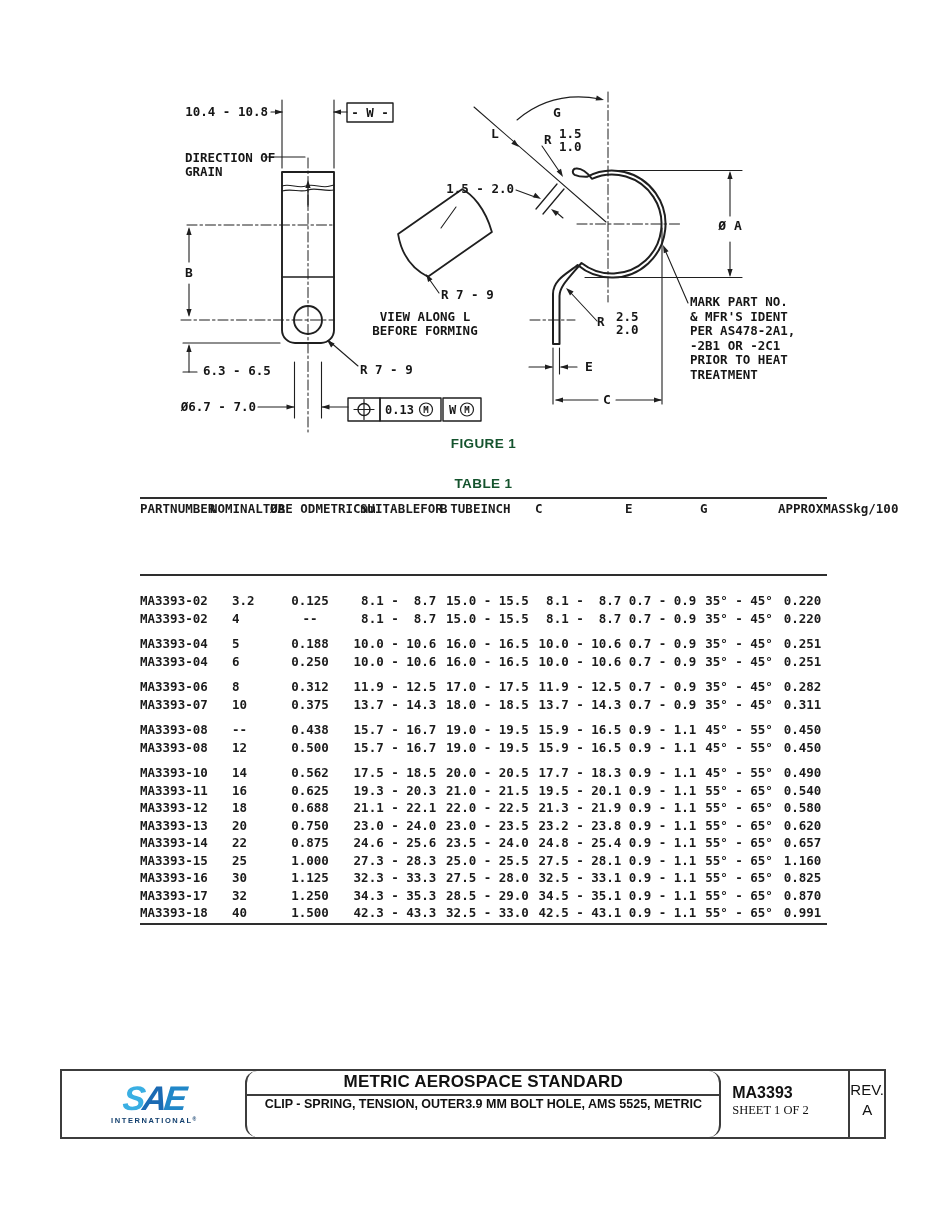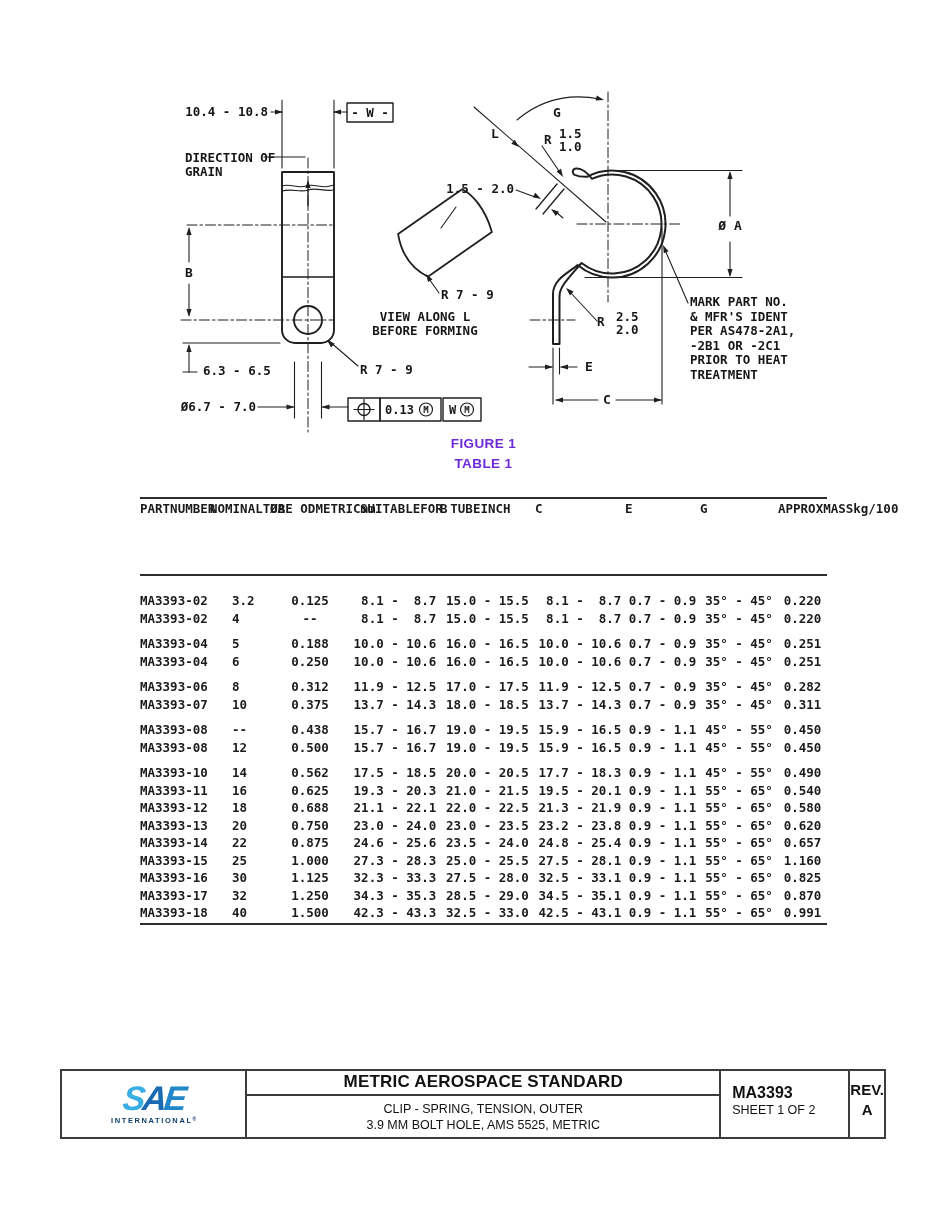--- a/index.html
+++ b/index.html
@@ -1,20 +1,20 @@
 <!DOCTYPE html>
 <html><head>
 <meta charset="utf-8">
 <style>
   html,body{margin:0;padding:0;background:#fff;}
   #page{position:relative;width:950px;height:1206px;background:#ffffff;overflow:hidden;
         font-family:"DejaVu Sans Mono",monospace;color:#1b1b1b;}
   svg text{fill:#161616;font-family:"DejaVu Sans Mono",monospace;font-weight:700;}
   .cap{position:absolute;left:140px;width:687px;text-align:center;
-       font:700 13.5px "Liberation Sans",sans-serif;color:#6d28d9;letter-spacing:.4px;}
+       font:700 13.5px "Liberation Sans",sans-serif;color:#14532d;letter-spacing:.4px;}
   
   .rule{position:absolute;left:140px;width:687px;height:2px;background:#2e2e2e;}
   #t1{position:absolute;left:140px;top:501px;width:687px;}
   .hrow{display:flex;}
   .hcell{display:flex;flex-direction:row;}
   .hline{height:17.5px;line-height:17.5px;text-align:center;white-space:pre;
          font:700 12.5px "DejaVu Sans Mono",monospace;}
   #tbody{margin-top:9px;}
   .trow{display:flex;height:17.5px;align-items:center;}
   .trow.gap{margin-top:8px;}
@@ -25,30 +25,30 @@
   .tcell.c0{text-align:left;}
   .tcell.c1{text-align:left;padding-left:22px;box-sizing:border-box;}
   .tcell.c2,.tcell.c3,.tcell.c4,.tcell.c5,.tcell.c6,.tcell.c7,.tcell.c8{text-align:center;}
   
   #footer{position:absolute;left:60px;top:1069px;width:826px;height:70px;
           border:2px solid #3c3c3c;box-sizing:border-box;display:flex;
           font-family:"Liberation Sans",sans-serif;color:#111;}
   .fcell{height:100%;box-sizing:border-box;}
   #f-logo{width:199px;display:flex;flex-direction:column;align-items:center;justify-content:center;}
   #f-center{width:516px;border-left:2px solid #3c3c3c;border-right:2px solid #3c3c3c;
-            display:flex;flex-direction:column;}
+            display:flex;flex-direction:column;border-radius:12px;}
   #f-title{height:23px;border-bottom:2px solid #3c3c3c;text-align:center;
            font-size:17px;font-weight:700;line-height:22px;letter-spacing:.2px;}
-  #f-subs{flex:1;display:flex;flex-direction:column;justify-content:center;text-align:center;}
+  #f-subs{flex:1;display:flex;justify-content:center;text-align:center;font-weight:bold;}
   .f-sub{font-size:12.5px;line-height:16px;}
   #f-num{width:139px;border-right:2px solid #3c3c3c;padding:12px 0 0 11px;}
   #f-doc{font-size:16px;font-weight:700;line-height:19px;}
-  #f-sheet{font-size:12.5px;line-height:17px;}
+  #f-sheet{font-size:12.5px;line-height:17px;font-family:Liberation Serif, serif;}
   #f-rev{flex:1;text-align:center;padding-top:9px;}
-  #f-rev div{font-size:15px;font-weight:700;line-height:20px;}
+  #f-rev div{font-size:15px;font-weight:400;line-height:20px;}
   
   .sae-word{font:800 34px "Liberation Sans",sans-serif;font-style:italic;
             letter-spacing:-3px;transform:skewX(-6deg);line-height:30px;}
   .sae-s{color:#3aafe3;} .sae-a{color:#1a6ab3;} .sae-e{color:#2187c8;}
   .sae-sub{font:700 7.5px "Liberation Sans",sans-serif;color:#123f6d;
            letter-spacing:1.6px;margin-top:3px;}
   .sae-sub .reg{font-size:5px;vertical-align:top;letter-spacing:0;}
 </style>
 </head>
 <body>
@@ -217,21 +217,21 @@
       <text x="690" y="306">MARK PART NO.</text>
       <text x="690" y="320.5">&amp; MFR'S IDENT</text>
       <text x="690" y="335">PER AS478-2A1,</text>
       <text x="690" y="349.5">-2B1 OR -2C1</text>
       <text x="690" y="364">PRIOR TO HEAT</text>
       <text x="690" y="378.5">TREATMENT</text>
     </g>
   </svg>
 
   <div class="cap" style="top:436px;">FIGURE 1</div>
-  <div class="cap" style="top:456px;">TABLE 1</div>
+  <div class="cap" style="top:476px;">TABLE 1</div>
 
   <div class="rule" style="top:497px;"></div>
   <div id="t1">
     <div class="hrow">
         <div class="hcell c0">
           <div class="hline"></div>
           <div class="hline">PART</div>
           <div class="hline">NUMBER</div>
           <div class="hline"></div>
         </div>

